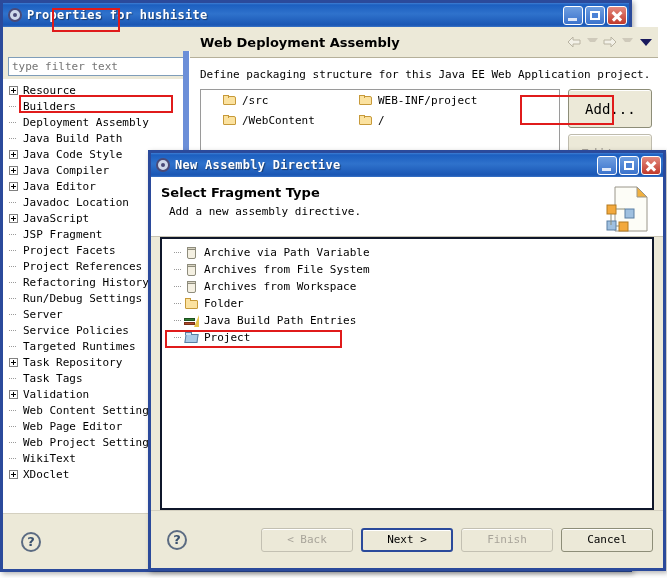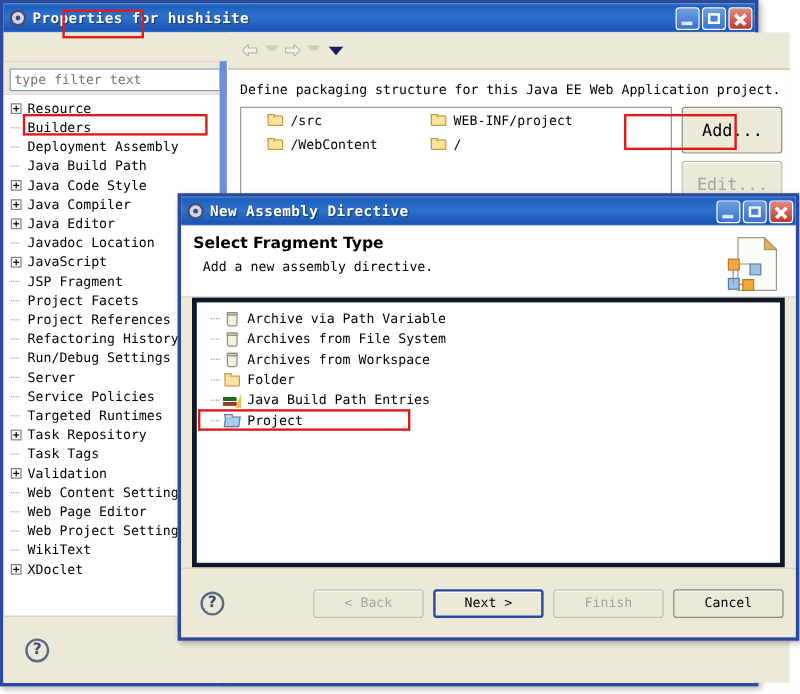--- a/index.html
+++ b/index.html
@@ -400,23 +400,23 @@
     font-weight: bold;
     display: flex;
     align-items: center;
     justify-content: center;
     box-sizing: border-box;
     cursor: pointer;
   }
 
   
   #dlg-window {
-    left: 148px; top: 161px;
+    left: 148px; top: 150px;
     width: 518px;
-    height: 373px;
+    height: 421px;
     border-width: 3px;
   }
   #dlg-head {
     background: #ffffff;
     padding: 8px 10px 10px 10px;
     border-bottom: 1px solid #c8c4b4;
     position: relative;
     height: 60px;
     box-sizing: border-box;
   }
@@ -439,21 +439,21 @@
   #dlg-main {
     position: absolute;
     left: 0; right: 0; top: 84px; bottom: 58px;
     background: #ece9d8;
     padding: 0 9px;
     box-sizing: border-box;
   }
   #dlg-list {
     height: 100%;
     background: #ffffff;
-    border: 4px solid #0f172a;
+    border: 2px solid #0f172a;
     box-sizing: border-box;
     padding-top: 5px;
     overflow: hidden;
     position: relative;
     text-align: center;
   }
   .dlg-row {
     height: 17px;
     display: flex;
     align-items: center;
@@ -721,20 +721,21 @@
         <div class="tree-row">
             <span class="exp"></span>
             <span class="tree-label">XDoclet</span>
           </div>
       </div>
       <div id="props-vscroll"></div>
     </div>
 
     <div id="props-right">
       <div id="props-header">
+        <span id="props-header-title">Web Deployment Assembly</span>
         <span class="navbtns">
           <span class="arrow-btn">
             <svg class="arrow-shape" viewBox="0 0 13 10">
                 <path d="M5 0 L5 3 L12 3 L12 7 L5 7 L5 10 L0 5 Z" fill="#f3f1e8" stroke="#b9b4a2"></path>
               </svg>
           </span>
           <span class="tiny-caret"></span>
           <span class="arrow-btn">
             <svg class="arrow-shape" viewBox="0 0 13 10">
                 <path d="M8 0 L8 3 L1 3 L1 7 L8 7 L8 10 L13 5 Z" fill="#f3f1e8" stroke="#b9b4a2"></path>

